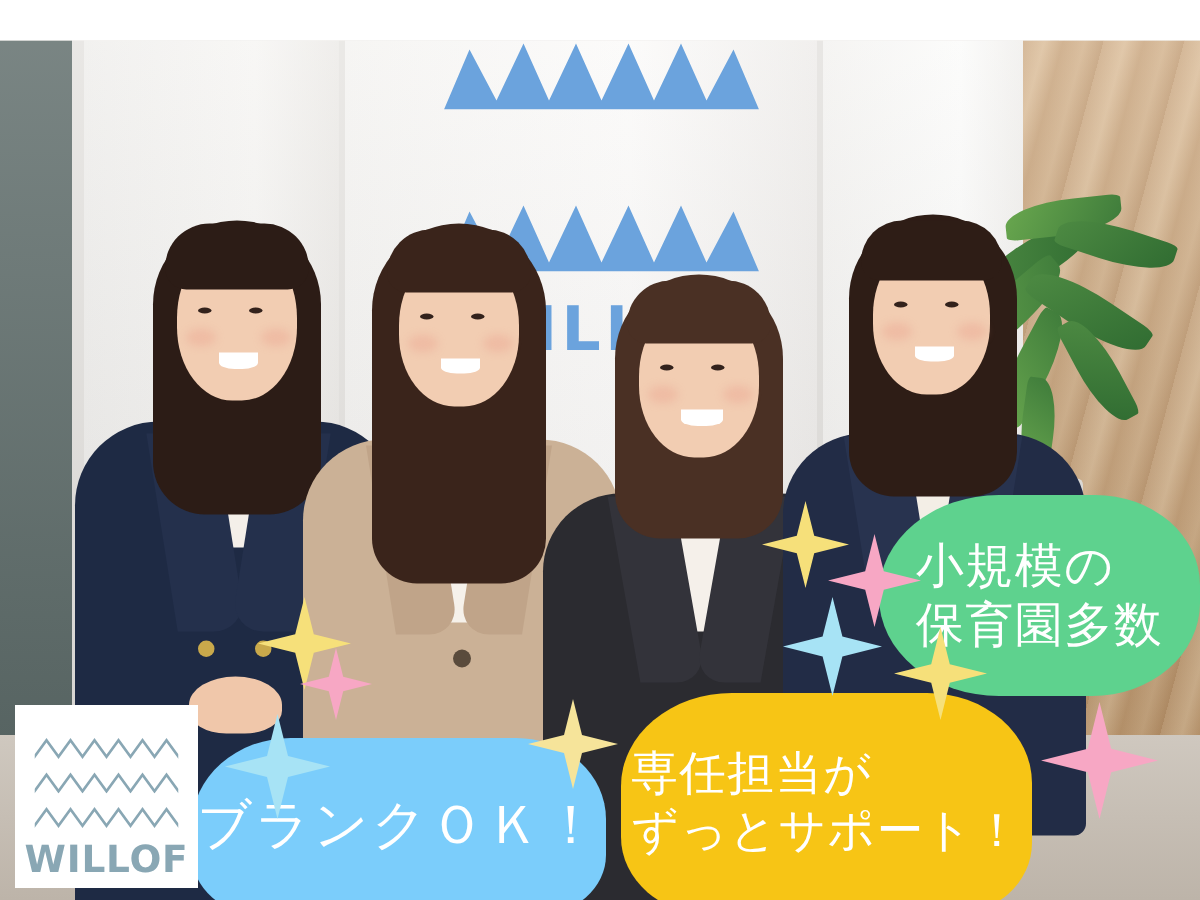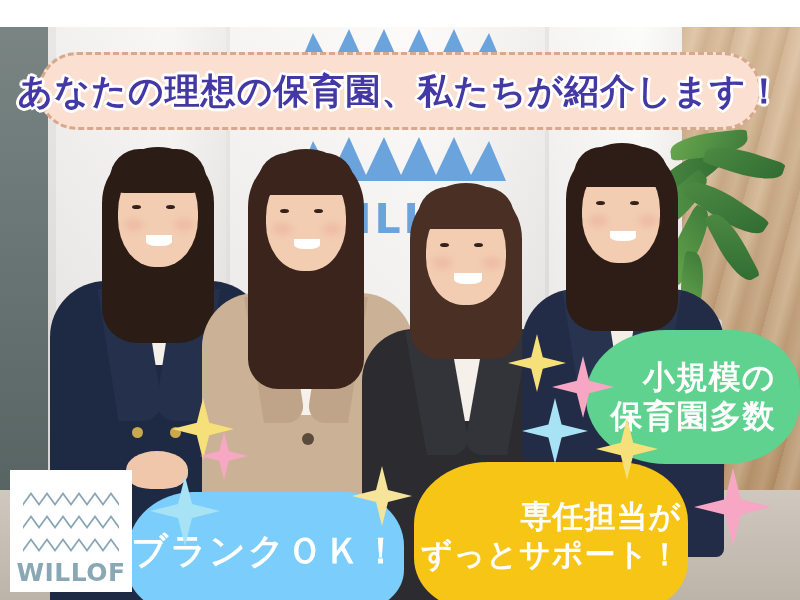--- a/index.html
+++ b/index.html
@@ -114,24 +114,24 @@
     color:#4338a4;
     white-space:nowrap;
     text-shadow:
       -2px -2px 0 #fff, 2px -2px 0 #fff, -2px 2px 0 #fff, 2px 2px 0 #fff,
       -3px 0 0 #fff, 3px 0 0 #fff, 0 -3px 0 #fff, 0 3px 0 #fff;
   }
 
   .bubble{
     position:absolute;
     display:flex;align-items:center;justify-content:center;
-    text-align:right;
+    text-align:left;
     color:#ffffff;
     font-family:"DejaVu Sans","Liberation Sans",sans-serif;
-    font-weight:700;
+    font-weight:400;
     line-height:1.22;
     white-space:pre-line;
   }
 
   
   .bubble-pink{
     left:206px;top:398px;width:352px;height:92px;
     background:#f98fb4;
     border-radius:62px 62px 58px 70px / 52px 52px 46px 58px;
     font-size:37px;
@@ -314,23 +314,20 @@
       <div class="spark" style="left: 200px; top: 432px; width: 48px; height: 48px; background: rgb(247, 167, 196);"></div>
       <div class="spark" style="left: 150px; top: 476px; width: 70px; height: 70px; background: rgb(167, 227, 245);"></div>
       <div class="spark" style="left: 508px; top: 334px; width: 58px; height: 58px; background: rgb(246, 224, 122);"></div>
       <div class="spark" style="left: 552px; top: 356px; width: 62px; height: 62px; background: rgb(247, 167, 196);"></div>
       <div class="spark" style="left: 522px; top: 398px; width: 66px; height: 66px; background: rgb(167, 227, 245);"></div>
       <div class="spark" style="left: 352px; top: 466px; width: 60px; height: 60px; background: rgb(246, 228, 154);"></div>
       <div class="spark" style="left: 596px; top: 418px; width: 62px; height: 62px; background: rgb(246, 224, 122);"></div>
       <div class="spark" style="left: 694px; top: 468px; width: 78px; height: 78px; background: rgb(247, 167, 196);"></div>
     </div>
 
-  <div class="banner" style="background: rgb(251, 223, 208); border-color: rgb(214, 169, 141);">
-    <span class="banner-text" style="color: rgb(67, 56, 164);">あなたの理想の保育園、私たちが紹介します！</span>
-  </div>
 
   <div class="bubble bubble-blue" style="background: rgb(123, 205, 251); color: rgb(255, 255, 255);">ブランクＯＫ！</div>
   <div class="bubble bubble-yellow" style="background: rgb(247, 197, 21); color: rgb(255, 255, 255);">専任担当が
 ずっとサポート！</div>
   <div class="bubble bubble-green" style="background: rgb(94, 210, 142); color: rgb(255, 255, 255);">小規模の
 保育園多数</div>
 
   <div class="logo">
     <svg class="lz lz1" viewBox="0 0 96 16" preserveAspectRatio="none">
       <path d="M0,13 L8,2 L16,13 L24,2 L32,13 L40,2 L48,13 L56,2 L64,13 L72,2 L80,13 L88,2 L96,13 L96,16 L88,5 L80,16 L72,5 L64,16 L56,5 L48,16 L40,5 L32,16 L24,5 L16,16 L8,5 L0,16 Z" fill="#89a7b4"></path>

